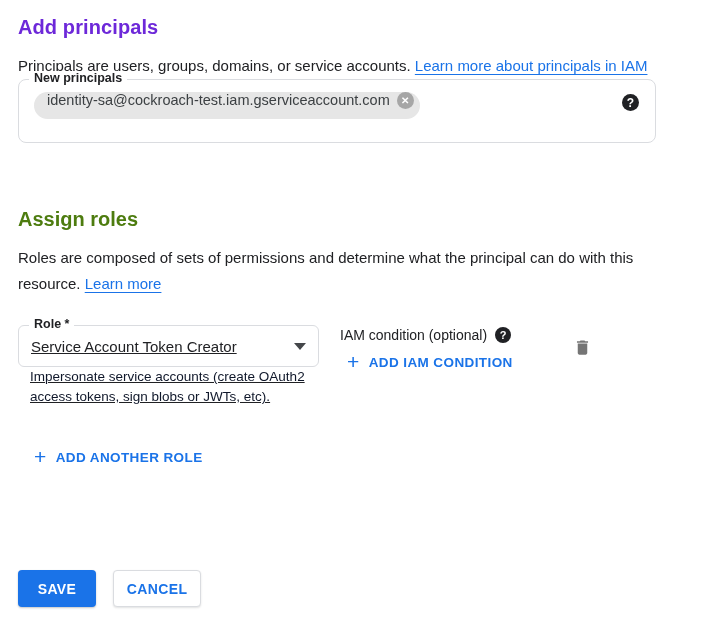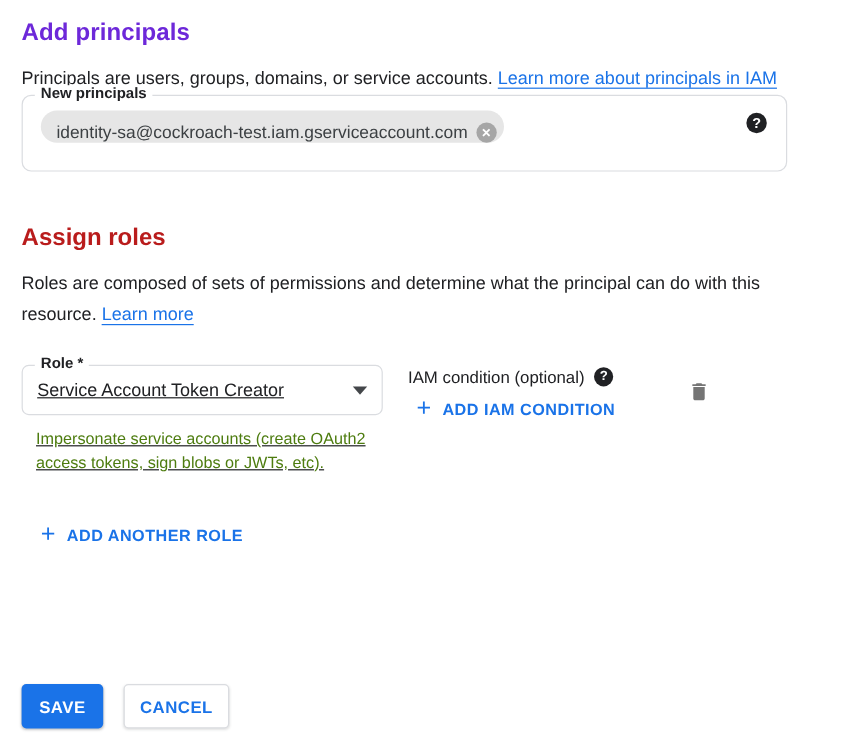--- a/index.html
+++ b/index.html
@@ -39,21 +39,21 @@
     font-size: 12.5px; font-weight: bold; color: #202124;
     white-space: nowrap;
   }
 
   .principals-field {
     width: 638px; height: 64px;
     border-radius: 8px;
   }
   .chip {
     position: absolute; top: 12px; left: 15px;
-    display: inline-flex; align-items: flex-end;
+    display: inline-flex; align-items: flex-start;
     height: 27px; border-radius: 14px;
     background: #e6e6e6;
     padding: 0 6px 0 13px;
     font-size: 14.5px; color: #3c4043;
     max-width: 560px;
   }
   .chip-close {
     display: inline-flex; align-items: center; justify-content: center;
     width: 17px; height: 17px; border-radius: 50%;
     background: #a6a6a6; color: #ffffff;
@@ -62,22 +62,22 @@
   }
   .help-icon {
     display: inline-flex; align-items: center; justify-content: center;
     width: 17px; height: 17px; border-radius: 50%;
     background: #202124; color: #ffffff;
     font-size: 12px; font-weight: bold; cursor: pointer; flex: none;
   }
   .help-abs { position: absolute; top: 14px; right: 16px; }
 
   h2.section-title {
-    margin-top: 44px;
-    font-size: 20px; font-weight: bold; color: #b91c1c;
+    margin-top: 65px;
+    font-size: 20px; font-weight: bold; color: #4d7c0f;
   }
 
   .role-row {
     margin-top: 28px;
     width: 638px;
     display: flex; align-items: flex-start;
   }
   .role-col { width: 301px; flex: none; text-decoration: underline; }
   .role-field {
     width: 301px; height: 42px; border-radius: 6px;
@@ -86,22 +86,22 @@
   }
   .role-value { font-size: 15px; color: #202124; }
   .caret {
     margin-left: auto;
     width: 0; height: 0;
     border-left: 6px solid transparent;
     border-right: 6px solid transparent;
     border-top: 7px solid #44474a;
   }
   .role-helper {
-    margin-top: 10px; padding-left: 12px;
-    font-size: 13.5px; line-height: 20px; color: #4d7c0f;
+    padding-left: 12px;
+    font-size: 13.5px; line-height: 20px; color: #0f172a;
     width: 290px;
   }
 
   .condition-col { margin-left: 21px; padding-top: 2px; }
   .cond-label-row { display: flex; align-items: center; }
   .cond-label { font-size: 14px; font-weight: normal; color: #202124; }
   .help-sm { width: 16px; height: 16px; font-size: 11px; margin-left: 8px; }
 
   .text-button {
     display: inline-flex; align-items: center;
@@ -127,21 +127,21 @@
     position: absolute; left: 18px; top: 570px;
     display: flex; align-items: center;
   }
   .btn {
     height: 37px; border-radius: 4px; cursor: pointer;
     font-family: "Liberation Sans", sans-serif;
     font-size: 14px; font-weight: bold; letter-spacing: 0.4px;
     display: inline-flex; align-items: center; justify-content: center;
   }
   .btn-save {
-    width: 68px; background: #1a73e8; color: #ffffff;
+    width: 78px; background: #1a73e8; color: #ffffff;
     border: none; box-shadow: 0 1px 2px rgba(60,64,67,0.3);
   }
   .btn-cancel {
     width: 88px; margin-left: 17px;
     background: #ffffff; color: #1a73e8;
     border: 1px solid #dadce0;
     box-shadow: 0 1px 2px rgba(60,64,67,0.15);
   }
 </style>
 </head>

